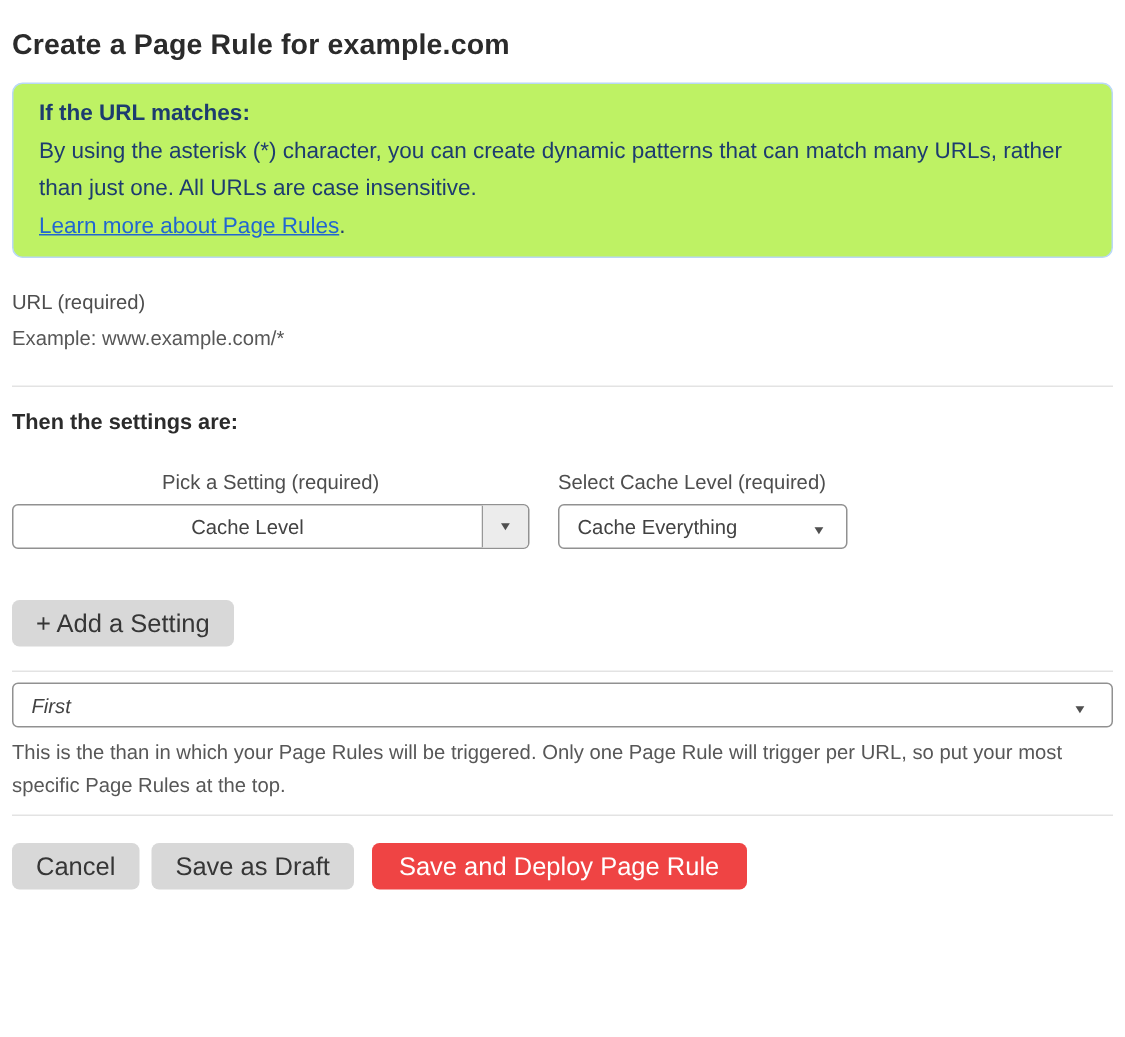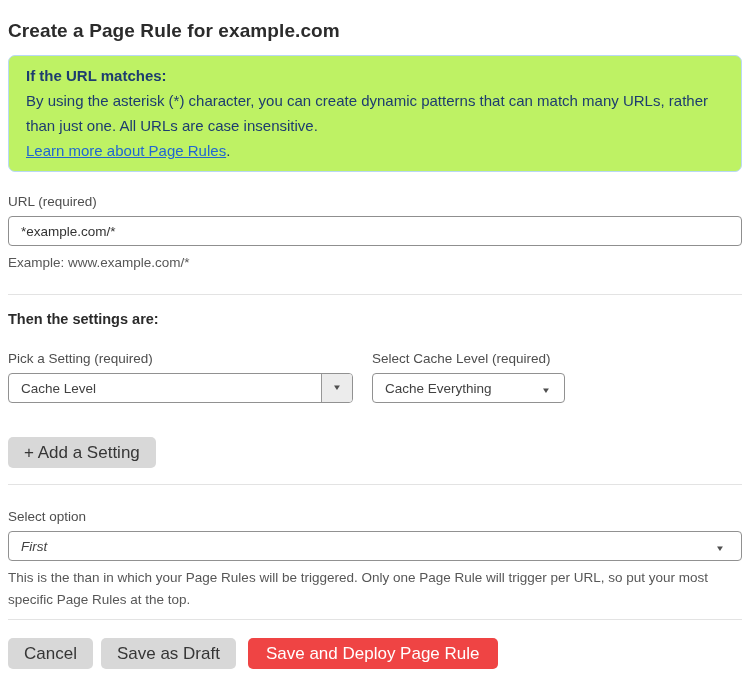--- a/index.html
+++ b/index.html
@@ -60,21 +60,21 @@
   .divider.tight { margin-top: 8px; }
 
   .section-heading {
     margin-top: 16px;
     font-size: 14.5px;
     font-weight: bold;
     color: #2b2b2b;
   }
 
   .selects-row { display: flex; margin-top: 2px; }
-  .select-col-1 { width: 345px; margin-right: 19px; }
+  .select-col-1 { width: 345px; margin-right: 19px; text-align: center; }
   .select-col-2 { width: 193px; }
 
   .select-box {
     margin-top: 7px;
     height: 30px;
     border: 1px solid #919191;
     border-radius: 4px;
     background: #ffffff;
     display: flex;
     align-items: center;
@@ -128,21 +128,20 @@
 
   <h1 class="page-title">Create a Page Rule for example.com</h1>
 
   <div class="info-box">
     <div class="info-heading">If the URL matches:</div>
     <div class="info-body">By using the asterisk (*) character, you can create dynamic patterns that can match many URLs, rather than just one. All URLs are case insensitive.</div>
     <div class="info-link-line"><a class="info-link">Learn more about Page Rules</a><span class="info-link-suffix">.</span></div>
   </div>
 
   <label class="field-label">URL (required)</label>
-  <input class="text-input" type="text" value="*example.com/*" style="">
   <div class="helper">Example: www.example.com/*</div>
 
   <hr class="divider">
 
   <h2 class="section-heading">Then the settings are:</h2>
 
   <div class="selects-row">
     <div class="select-col-1">
       <label class="field-label">Pick a Setting (required)</label>
       <div class="select-box">
@@ -161,21 +160,20 @@
         </span>
       </div>
     </div>
   </div>
 
   <button class="btn btn-gray add-setting-btn">+ Add a Setting</button>
 
   <hr class="divider" style="margin-top:16px">
 
 
-  <label class="field-label" style="margin-top:24px">Select option</label>
   <div class="select-box full-width">
     <span class="select-value">First</span>
     <span class="arrow-inline">
       <span class="arrow-glyph">▼</span>
     </span>
   </div>
   <div class="helper">This is the than in which your Page Rules will be triggered. Only one Page Rule will trigger per URL, so put your most specific Page Rules at the top.</div>
 
   <hr class="divider tight">
 

